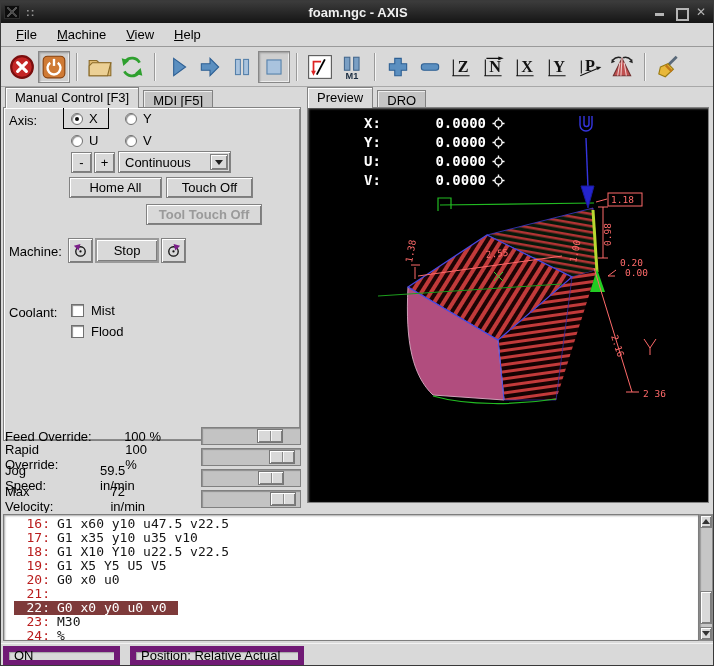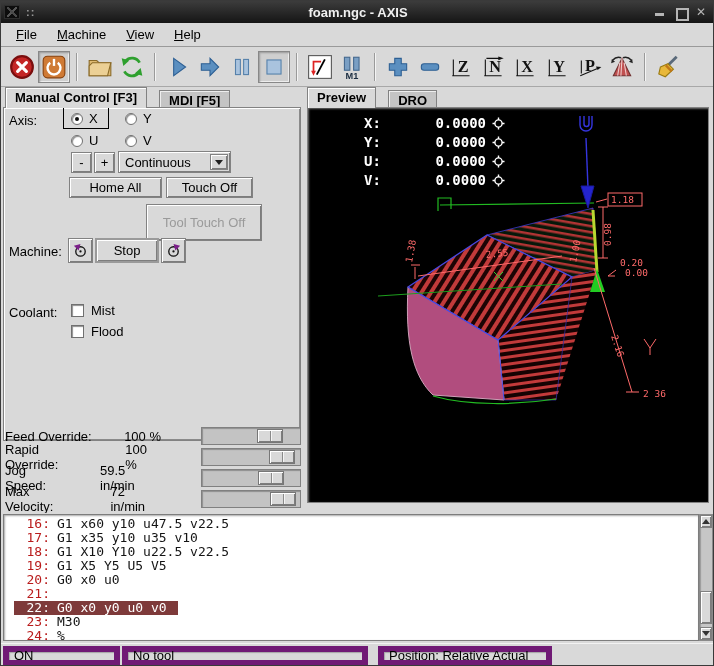--- a/index.html
+++ b/index.html
@@ -51,22 +51,22 @@
   .tsep{ width:0; height:28px; border-left:1px solid #9a9a9a; border-right:1px solid #f4f4f4; margin:0 6px;}
   
   .raised{ background:#d9d9d9; border:1px solid #828282;
     box-shadow:inset 1px 1px 0 #ffffff, inset -1px -1px 0 #7d7d7d; }
   .btn{ display:flex; align-items:center; justify-content:center; font-size:13px; cursor:pointer;}
   
   .left-panel{ position:absolute; top:86px; left:0; width:302px; height:424px;}
   .right-panel{ position:absolute; top:86px; left:302px; width:412px; height:424px;}
   .tabbar{ position:absolute; top:0; left:4px; height:21px; display:flex; align-items:flex-end;}
   .tab{ padding:2px 9px 3px 9px; border:1px solid #828282; border-bottom:none;
-    background:#c4c4c4; margin-right:12px; height:18px; cursor:pointer; font-size:13px;
-    box-shadow:inset 1px 1px 0 #eee;font-weight:bold;}
+    background:#c4c4c4; margin-right:4px; height:18px; cursor:pointer; font-size:13px;
+    box-shadow:inset 1px 1px 0 #eee;}
   .tab.active{ background:#d9d9d9; height:21px; position:relative; z-index:3;
     box-shadow:inset 1px 1px 0 #fff; }
   .tabframe{ position:absolute; left:2px; right:2px; top:20px; border:1px solid #828282;
     box-shadow:inset 1px 1px 0 #fff, inset -1px -1px 0 #8a8a8a; background:#d9d9d9;}
   .lframe{ height:334px; }
   
   .lbl{ position:absolute; font-size:13px; }
   .radio{ position:absolute; display:flex; align-items:center; gap:6px; cursor:pointer;}
   .radio .ind{ width:12px; height:12px; border-radius:50%; background:#fff;
     border:1px solid #707070; box-shadow:inset 1px 1px 1px #909090; position:relative;}
@@ -303,21 +303,21 @@
 
   <div class="btn raised" style="position:absolute; left:70px; top:65px; width:21px; height:21px;">-</div>
   <div class="btn raised" style="position:absolute; left:93px; top:65px; width:21px; height:21px;">+</div>
   <div class="combo raised" style="left:117px; top:64px; width:113px; height:22px;">
     <span>Continuous</span>
     <span class="arrow raised"></span>
   </div>
 
   <div class="btn raised" style="position:absolute; left:68px; top:90px; width:93px; height:21px;">Home All</div>
   <div class="btn raised" style="position:absolute; left:165px; top:90px; width:87px; height:21px;">Touch Off</div>
-  <div class="btn raised disabled" style="position:absolute; left:145px; top:117px; width:116px; height:37px;">Tool Touch Off</div>
+  <div class="btn raised disabled" style="position:absolute; left:145px; top:117px; width:116px; height:21px;font-weight:bold;">Tool Touch Off</div>
 
   <span class="lbl" style="left:8px; top:157px;">Machine:</span>
   <div class="btn raised" style="position:absolute; left:67px; top:151px; width:25px; height:25px;">
     <svg width="17" height="17" viewBox="0 0 18 18">
       <circle cx="9" cy="10" r="5" fill="none" stroke="#111" stroke-width="1.4"></circle>
       <circle cx="9" cy="10" r="1.2" fill="#111"></circle>
       <polygon points="2,4 9,2 7,9" fill="#7c1f8a"></polygon>
     </svg>
   </div>
   <div class="btn raised" style="position:absolute; left:94px; top:151px; width:64px; height:25px; border:2px solid #9a9a9a; background:#d9d9d9;">Stop</div>
@@ -494,15 +494,14 @@
   </div>
   <div class="vscroll">
     <div class="sarrow up"></div>
     <div class="sthumb"></div>
     <div class="sarrow down"></div>
   </div>
 </div>
 
 <div class="statusbar">
   <div class="scell c1">ON</div>
-  <div class="scell c2">No tool</div>
   <div class="scell c3">Position: Relative Actual</div>
 </div>
 
 </body></html>

